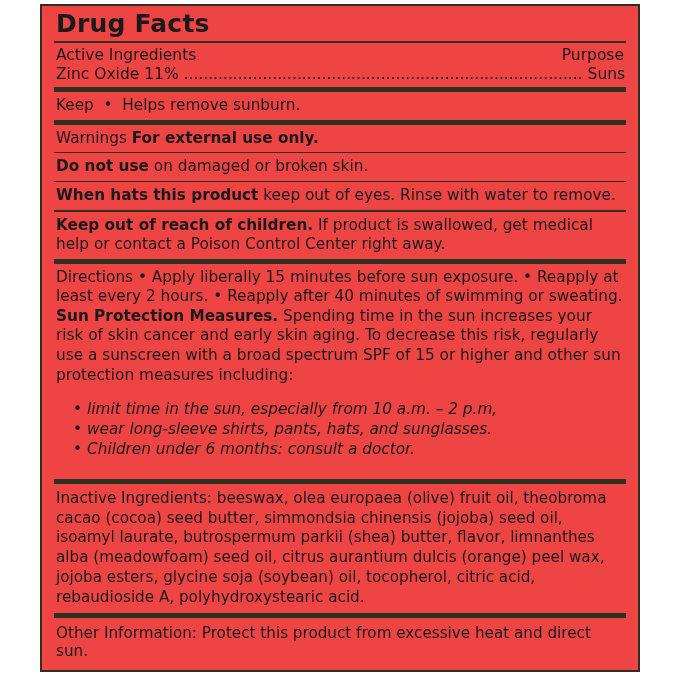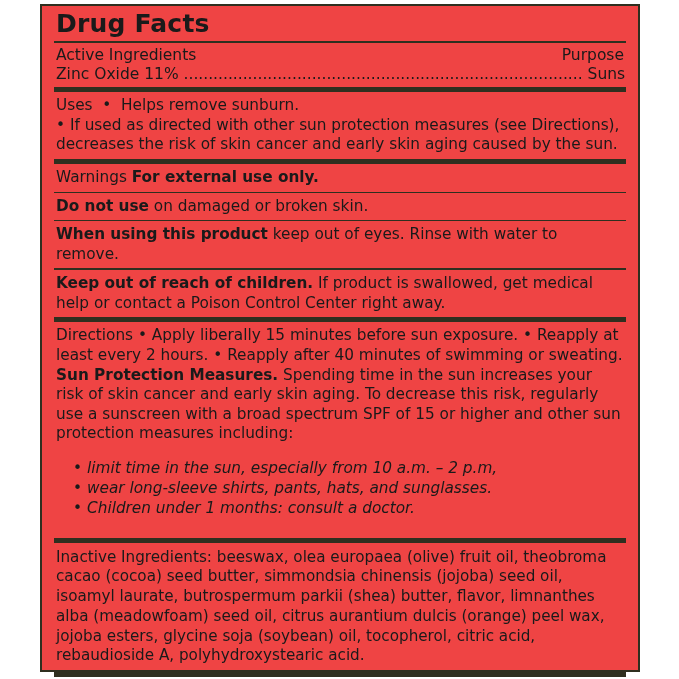--- a/index.html
+++ b/index.html
@@ -118,42 +118,41 @@
     <div class="row-split">
       <span>Active Ingredients</span>
       <span>Purpose</span>
     </div>
     <div class="dots-line">Zinc Oxide 11% ................................................................................. Sunscreen</div>
 
     <div class="rule-thick"></div>
 
     <div class="sect">
       <p>
-        <span>Uses</span>
+        <span>Keep</span>
         <span> &nbsp;• &nbsp;<span>Helps remove sunburn.</span></span>
       </p>
-      <p>• <span>If used as directed with other sun protection measures (see Directions), decreases the risk of skin cancer and early skin aging caused by the sun.</span></p>
     </div>
 
     <div class="rule-thick"></div>
 
     <div class="sect">
       <span>Warnings</span>
       <span class="b">For external use only.</span>
     </div>
     <div class="rule-thin"></div>
 
     <div class="sect">
       <span class="b">Do not use</span>
       <span>on damaged or broken skin.</span>
     </div>
     <div class="rule-thin"></div>
 
     <div class="sect">
-      <span class="b">When using this product</span>
+      <span class="b">When hats this product</span>
       <span>keep out of eyes. Rinse with water to remove.</span>
     </div>
     <div class="rule-thin"></div>
 
     <div class="rule-thin"></div>
 
     <div class="sect">
       <span class="b">Keep out of reach of children.</span>
       <span>If product is swallowed, get medical help or contact a Poison Control Center right away.</span>
     </div>
@@ -165,21 +164,21 @@
         <span>Directions</span>
         <span>•  Apply liberally 15 minutes before sun exposure.  •  Reapply at least every 2 hours.  •  Reapply after 40 minutes of swimming or sweating.</span>
       </p>
       <p>
         <span class="b">Sun Protection Measures.</span>
         <span>Spending time in the sun increases your risk of skin cancer and early skin aging. To decrease this risk, regularly use a sunscreen with a broad spectrum SPF of 15 or higher and other sun protection measures including:</span>
       </p>
       <ul class="bullets">
         <li>limit time in the sun, especially from 10 a.m. – 2 p.m,</li>
         <li>wear long-sleeve shirts, pants, hats, and sunglasses.</li>
-        <li>Children under 1 months: consult a doctor.</li>
+        <li>Children under 6 months: consult a doctor.</li>
       </ul>
     </div>
 
     <div class="rule-thick"></div>
 
     <div class="inactive">Inactive Ingredients: beeswax, olea europaea (olive) fruit oil, theobroma cacao (cocoa) seed butter, simmondsia chinensis (jojoba) seed oil, isoamyl laurate, butrospermum parkii (shea) butter, flavor, limnanthes alba (meadowfoam) seed oil, citrus aurantium dulcis (orange) peel wax, jojoba esters, glycine soja (soybean) oil, tocopherol, citric acid, rebaudioside A, polyhydroxystearic acid.</div>
 
     <div class="rule-thick"></div>
 
     <div class="other">Other Information: Protect this product from excessive heat and direct sun.</div>

